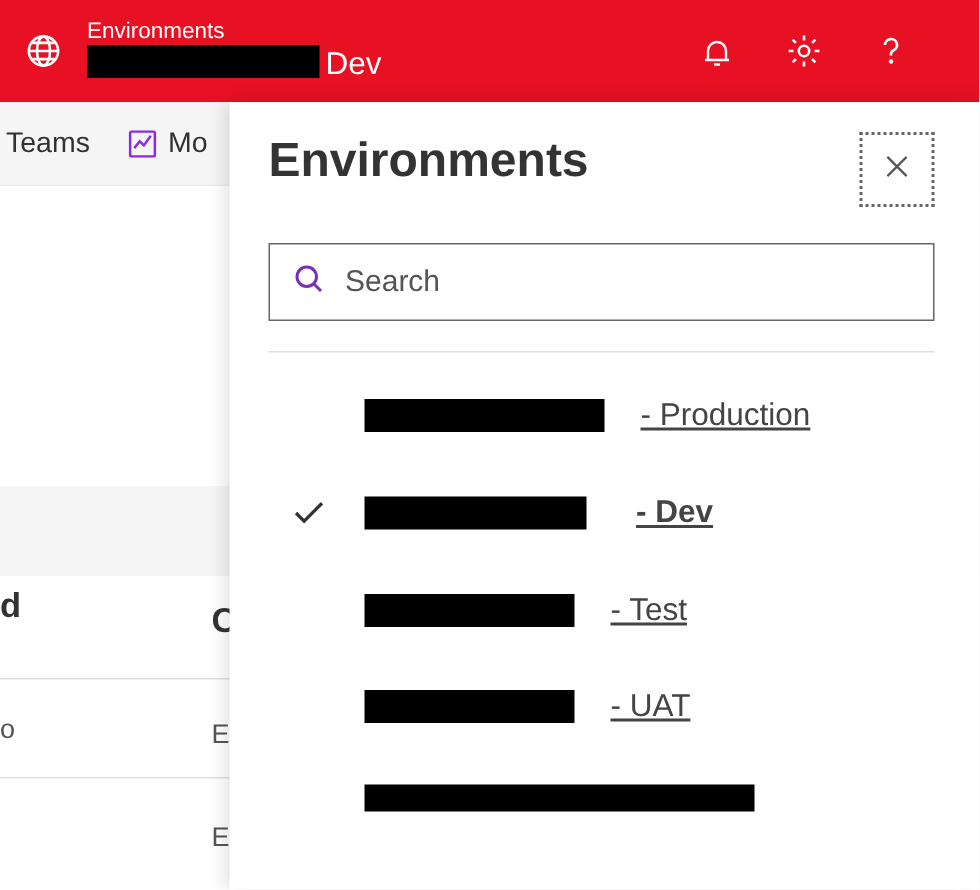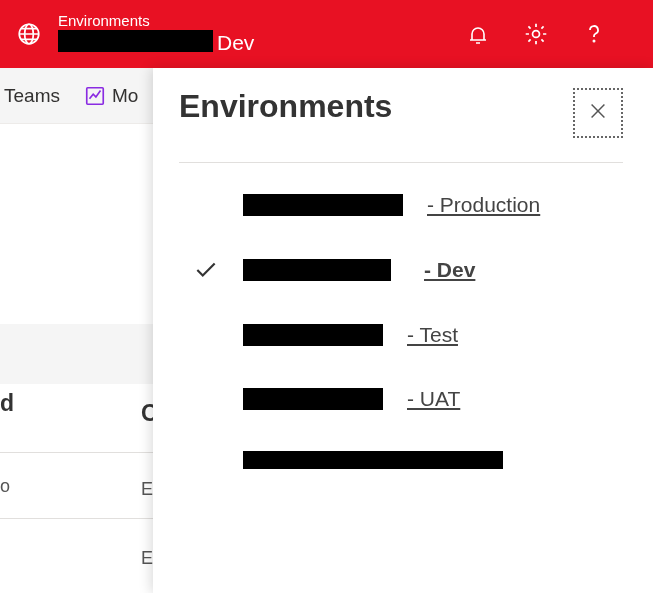--- a/index.html
+++ b/index.html
@@ -308,20 +308,29 @@
     <div class="panel-title">Environments</div>
     <div class="close-btn">
       <span>
         <svg width="22" height="22" viewBox="0 0 24 24" stroke="#555" stroke-width="1.6">
           <path d="M5 5l14 14M19 5L5 19"></path>
         </svg>
       </span>
     </div>
   </div>
 
+  <div class="search-box">
+    <span>
+      <svg width="24" height="24" viewBox="0 0 24 24" fill="none" stroke="#7a2db8" stroke-width="2">
+        <circle cx="10.5" cy="10.5" r="6.5"></circle>
+        <path d="M15.5 15.5L20 20"></path>
+      </svg>
+    </span>
+    <input class="search-input" placeholder="Search" style="">
+  </div>
 
   <div class="panel-divider"></div>
 
   <div class="env-list">
 
     <div class="env-item">
       <span class="check-col"></span>
       <span class="redact-blk" style="width:160px"></span>
       <span class="env-suffix">- Production</span>
     </div>

